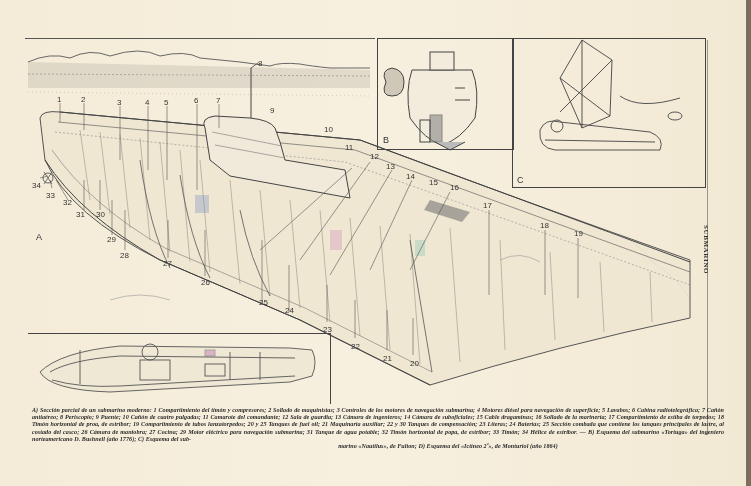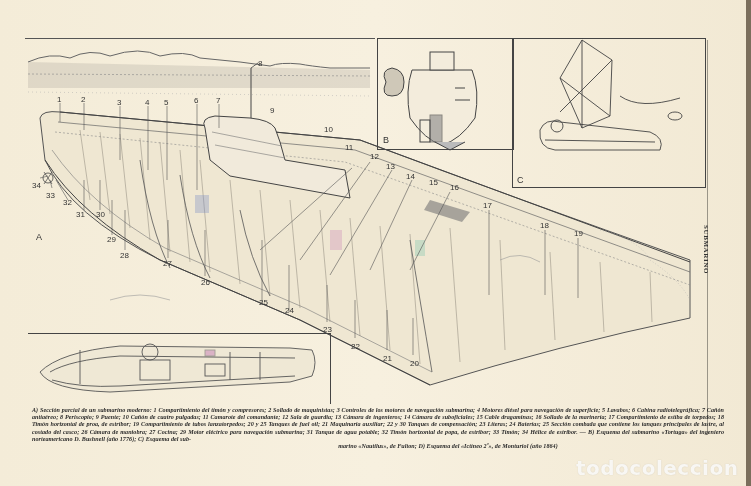--- a/index.html
+++ b/index.html
@@ -208,14 +208,13 @@
 
   <div class="sideline"></div>
   <div class="sidelabel">SUBMARINO</div>
 
   <div class="caption">
     <span>A) Sección parcial de un submarino moderno: 1 Compartimiento del timón y compresores; 2 Sollado de maquinistas; 3 Controles de los motores de navegación submarina; 4 Motores diésel para navegación de superficie; 5 Lavabos; 6 Cabina radiotelegráfica; 7 Cañón antiaéreo; 8 Periscopio; 9 Puente; 10 Cañón de cuatro pulgadas; 11 Camarote del comandante; 12 Sala de guardia; 13 Cámara de ingenieros; 14 Cámara de suboficiales; 15 Cable dragaminas; 16 Sollado de la marinería; 17 Compartimiento de estiba de torpedos; 18 Timón horizontal de proa, de estribor; 19 Compartimiento de tubos lanzatorpedos; 20 y 25 Tanques de fuel oil; 21 Maquinaria auxiliar; 22 y 30 Tanques de compensación; 23 Literas; 24 Baterías; 25 Sección combada que contiene los tanques principales de lastre, al costado del casco; 26 Cámara de maniobra; 27 Cocina; 29 Motor eléctrico para navegación submarina; 31 Tanque de agua potable; 32 Timón horizontal de popa, de estribor; 33 Timón; 34 Hélice de estribor. — B) Esquema del submarino «Tortuga» del ingeniero norteamericano D. Bushnell (año 1776); C) Esquema del sub-</span>
     <span class="last">marino «Nautilus», de Fulton; D) Esquema del «Ictíneo 2º», de Monturiol (año 1864)</span>
   </div>
 
   <div class="rightedge"></div>
-  <div class="watermark">todocoleccion</div>
 </div>
 
 </body></html>

